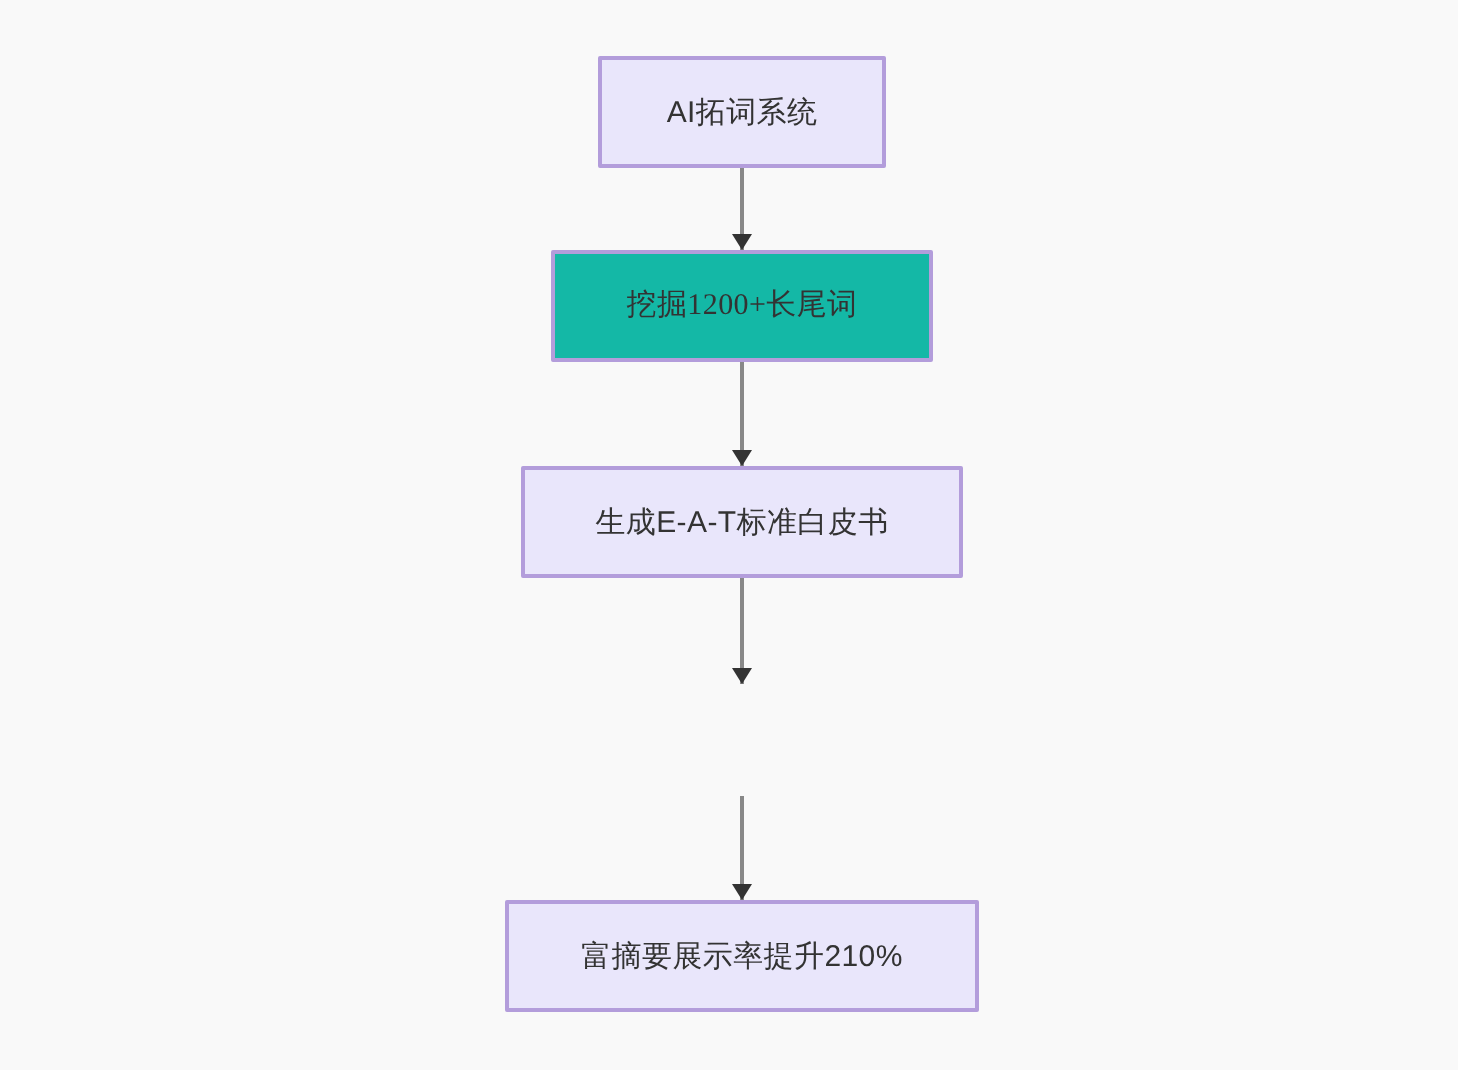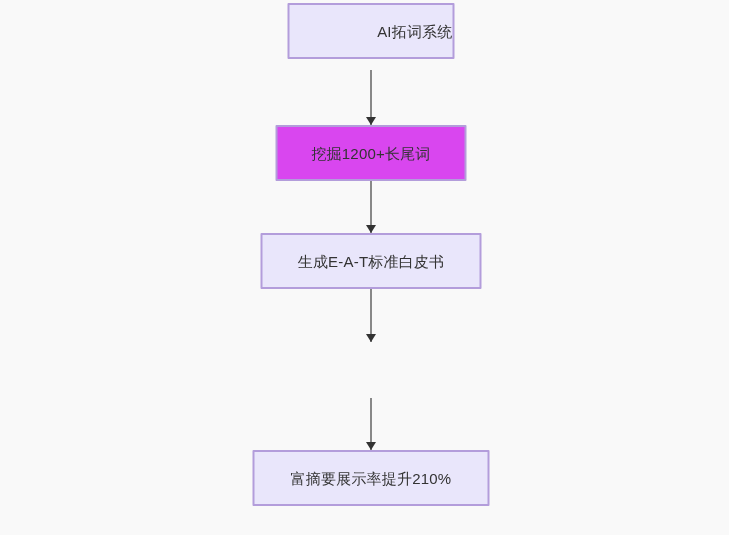--- a/index.html
+++ b/index.html
@@ -89,25 +89,25 @@
   <div class="edge" style="left: 371px; top: 289px; height: 53px;">
     <div class="edge-line" style="height: 53px; background: rgb(136, 136, 136);"></div>
     <div class="edge-arrow" style="border-top-color: rgb(51, 51, 51);"></div>
   </div>
 
   <div class="edge" style="left: 371px; top: 398px; height: 52px;">
     <div class="edge-line" style="height: 52px; background: rgb(136, 136, 136);"></div>
     <div class="edge-arrow" style="border-top-color: rgb(51, 51, 51);"></div>
   </div>
 
-  <div class="node" style="left: 371px; top: 3px; width: 167px; height: 56px; background: rgb(233, 230, 251); border-color: rgb(179, 157, 219); justify-content: flex-end;">
+  <div class="node" style="left: 371px; top: 28px; width: 144px; height: 56px; background: rgb(233, 230, 251); border-color: rgb(179, 157, 219);">
     <span class="node-label" style="color: rgb(51, 51, 51);">AI拓词系统</span>
   </div>
 
-  <div class="node" style="left: 371px; top: 125px; width: 191px; height: 56px; background: #d946ef; border-color: rgb(179, 157, 219);">
+  <div class="node" style="left: 371px; top: 125px; width: 191px; height: 56px; background: #14b8a6; border-color: rgb(179, 157, 219); font-family: Liberation Serif, serif;">
     <span class="node-label" style="color: rgb(51, 51, 51);">挖掘1200+长尾词</span>
   </div>
 
   <div class="node" style="left: 371px; top: 233px; width: 221px; height: 56px; background: rgb(233, 230, 251); border-color: rgb(179, 157, 219);">
     <span class="node-label" style="color: rgb(51, 51, 51);">生成E-A-T标准白皮书</span>
   </div>
 
 
   <div class="node" style="left: 371px; top: 450px; width: 237px; height: 56px; background: rgb(233, 230, 251); border-color: rgb(179, 157, 219);">
     <span class="node-label" style="color: rgb(51, 51, 51);">富摘要展示率提升210%</span>

